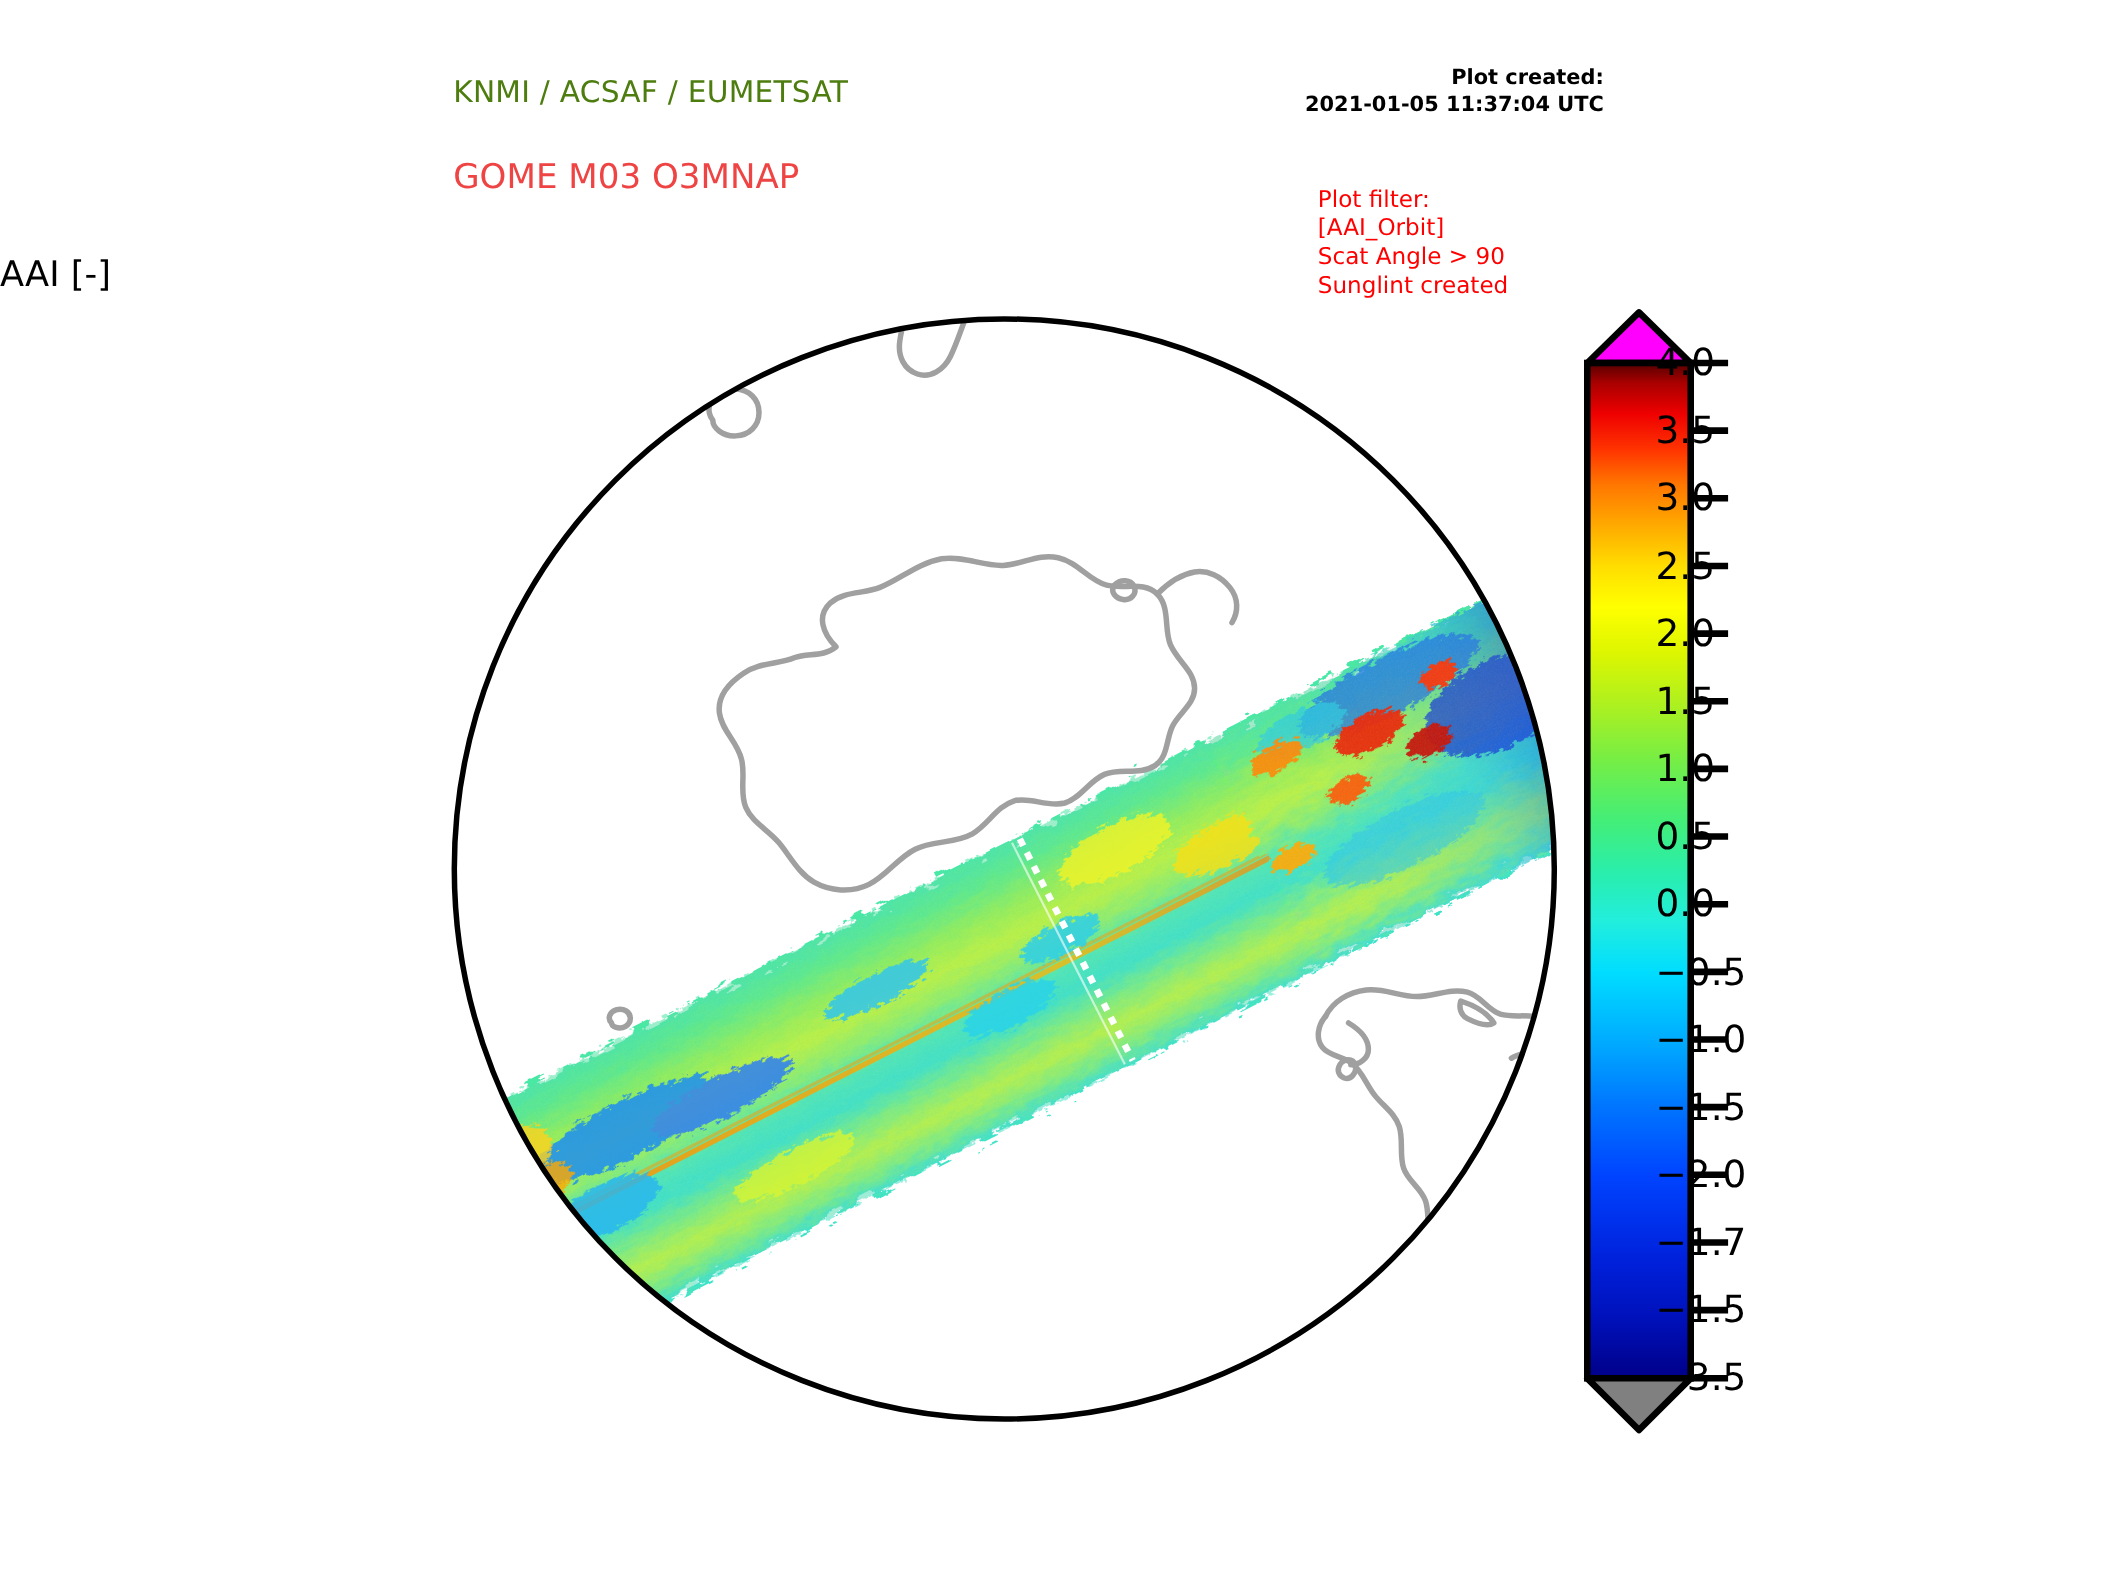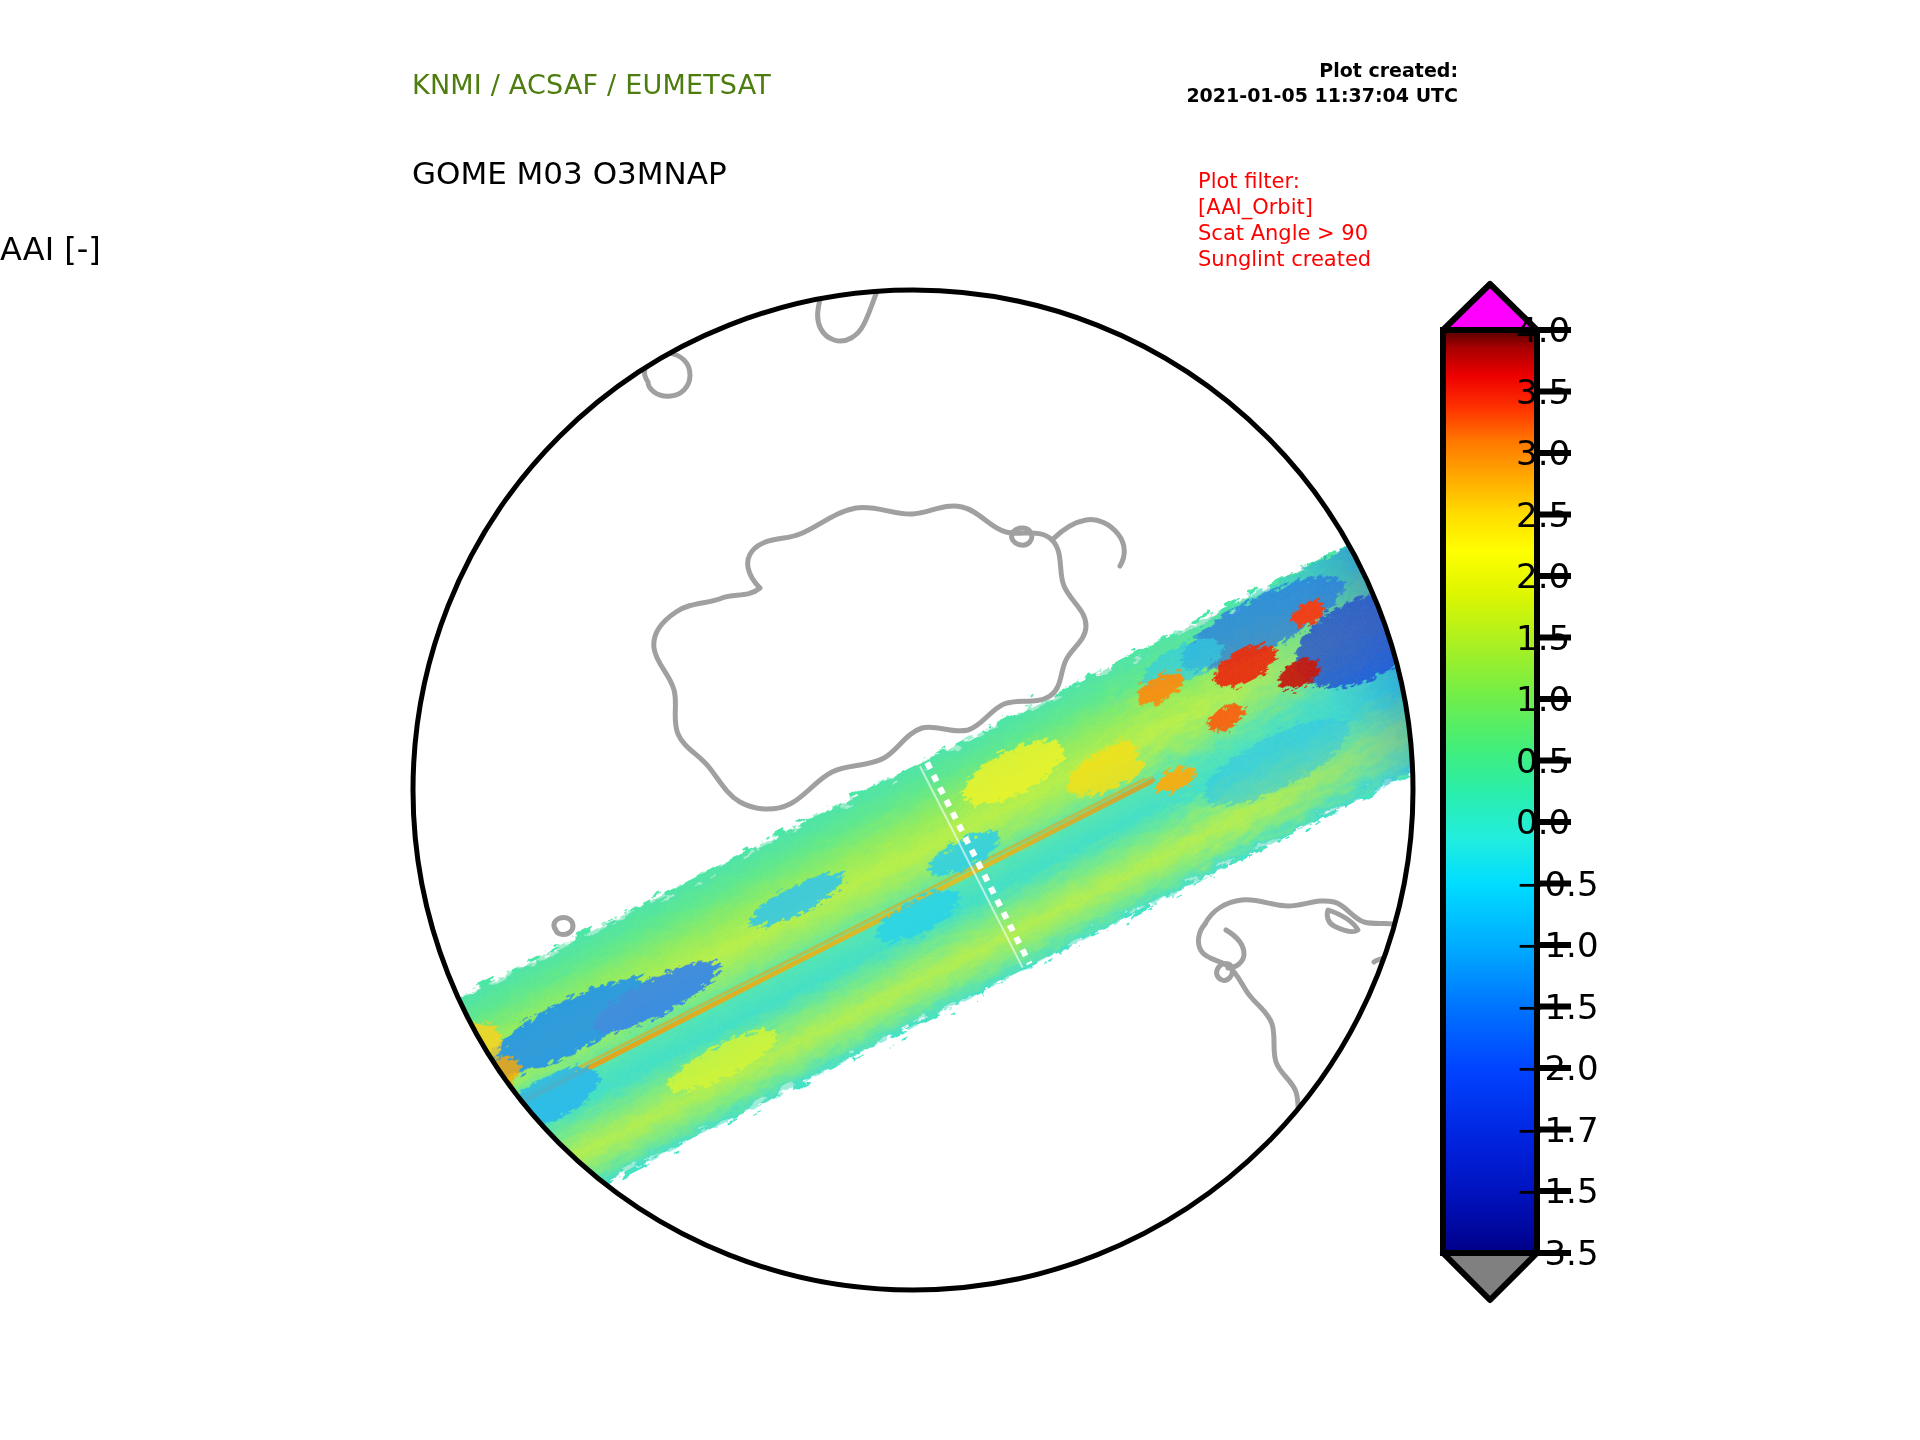--- a/index.html
+++ b/index.html
@@ -4,32 +4,32 @@
 <style>
   html,body{margin:0;padding:0;background:#ffffff;}
   body{width:1920px;height:1440px;position:relative;overflow:hidden;
        font-family:"DejaVu Sans","Liberation Sans",sans-serif;color:#000;}
 
   .abs{position:absolute;}
 
   
   #org-title{left:412px;top:69px;font-size:27px;color:#4d7c0f;letter-spacing:.2px;white-space:nowrap;}
   #plot-created-block{left:1168px;top:58px;width:290px;text-align:right;font-size:19px;line-height:25px;color:#000;font-weight:bold;}
-  #dataset-block{left:412px;top:152px;font-size:31px;line-height:43px;color:#000000;white-space:nowrap;}
+  #dataset-block{left:412px;top:140px;font-size:31px;line-height:43px;color:#ef4444;white-space:nowrap;}
   #map-title{left:0;top:230px;width:1445px;text-align:left;font-size:32px;color:#000;}
   #filter-block{left:1198px;top:168px;width:260px;font-size:21px;line-height:26px;color:#ff0000;}
 
   
   #globe-wrap{left:0;top:0;width:1445px;height:1440px;}
   #globe-svg{position:absolute;left:0;top:0;}
 
   
   #colorbar-group{left:1430px;top:270px;width:460px;height:1050px;}
   #cb-svg{position:absolute;left:0;top:0;}
-  .cb-tick-label{position:absolute;font-size:34px;color:#000;left:86px;
+  .cb-tick-label{position:absolute;font-size:34px;color:#000;left:75px;
                  transform:translateY(-50%);white-space:nowrap;}
 </style>
 </head>
 <body>
 
 <div class="abs" id="org-title">KNMI / ACSAF / EUMETSAT</div>
 
 <div class="abs" id="plot-created-block">
   <div>Plot created:</div>
   <div>2021-01-05 11:37:04 UTC</div>

